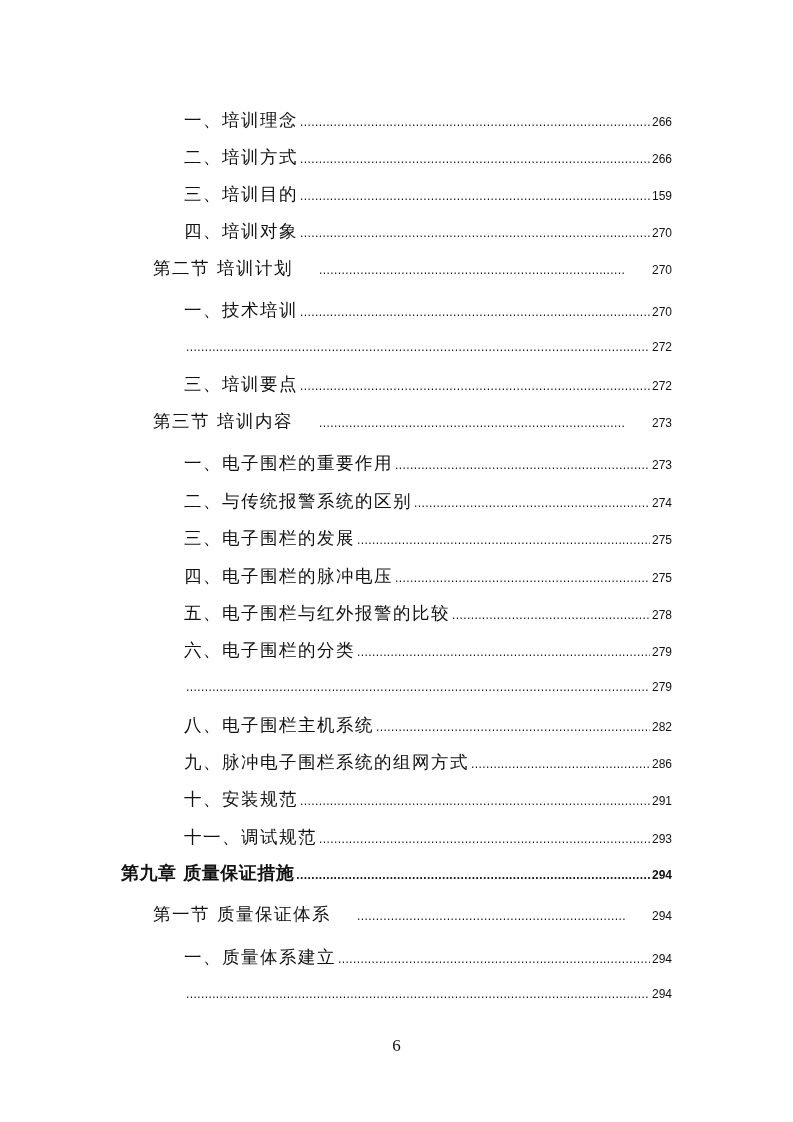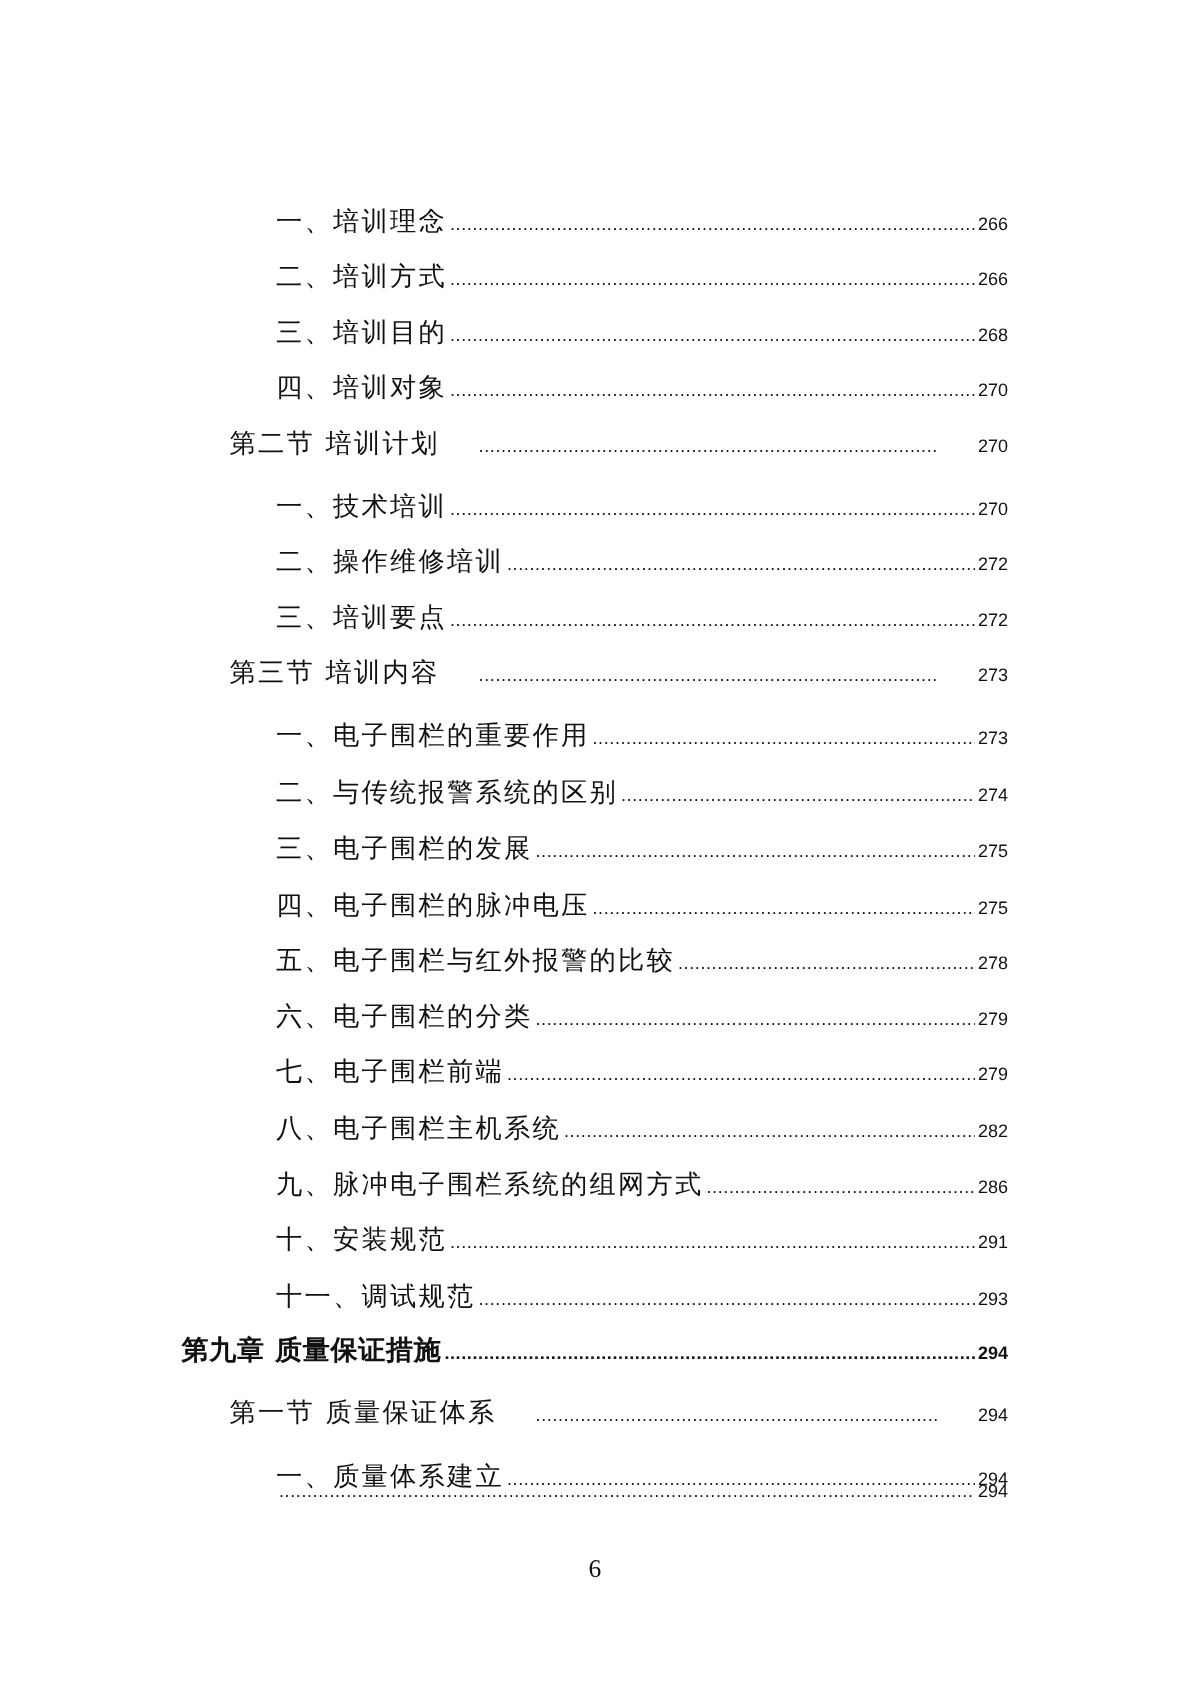--- a/index.html
+++ b/index.html
@@ -40,21 +40,20 @@
     .toc-row.level-section {
       left: 153px;
       gap: 24px;
     }
     .toc-row.level-item {
       left: 184px;
     }
     .toc-title {
       flex: 0 0 auto;
       letter-spacing: 1.5px;
-      margin-top: 28px;
     }
     .toc-row.level-chapter .toc-title {
       letter-spacing: 0.5px;
     }
     .toc-leader {
       flex: 1 1 auto;
       overflow: hidden;
       margin: 0 2px;
       font-family: "Liberation Sans", sans-serif;
       font-size: 12px;
@@ -93,39 +92,38 @@
     <span class="toc-page">266</span>
   </div>
   <div class="toc-row level-item" style="top:145px">
     <span class="toc-title">二、培训方式</span>
     <span class="toc-leader"></span>
     <span class="toc-page">266</span>
   </div>
   <div class="toc-row level-item" style="top:182px">
     <span class="toc-title">三、培训目的</span>
     <span class="toc-leader"></span>
-    <span class="toc-page">268</span>
+    <span class="toc-page">159</span>
   </div>
   <div class="toc-row level-item" style="top:219px">
     <span class="toc-title">四、培训对象</span>
     <span class="toc-leader"></span>
     <span class="toc-page">270</span>
   </div>
   <div class="toc-row level-section" style="top:256px">
     <span class="toc-title">第二节  培训计划</span>
     <span class="toc-leader"></span>
     <span class="toc-page">270</span>
   </div>
   <div class="toc-row level-item" style="top:298px">
     <span class="toc-title">一、技术培训</span>
     <span class="toc-leader"></span>
     <span class="toc-page">270</span>
   </div>
   <div class="toc-row level-item" style="top:335px">
-    <span class="toc-title">二、操作维修培训</span>
     <span class="toc-leader"></span>
     <span class="toc-page">272</span>
   </div>
   <div class="toc-row level-item" style="top:372px">
     <span class="toc-title">三、培训要点</span>
     <span class="toc-leader"></span>
     <span class="toc-page">272</span>
   </div>
   <div class="toc-row level-section" style="top:409px">
     <span class="toc-title">第三节  培训内容</span>
@@ -156,21 +154,20 @@
     <span class="toc-title">五、电子围栏与红外报警的比较</span>
     <span class="toc-leader"></span>
     <span class="toc-page">278</span>
   </div>
   <div class="toc-row level-item" style="top:638px">
     <span class="toc-title">六、电子围栏的分类</span>
     <span class="toc-leader"></span>
     <span class="toc-page">279</span>
   </div>
   <div class="toc-row level-item" style="top:675px">
-    <span class="toc-title">七、电子围栏前端</span>
     <span class="toc-leader"></span>
     <span class="toc-page">279</span>
   </div>
   <div class="toc-row level-item" style="top:713px">
     <span class="toc-title">八、电子围栏主机系统</span>
     <span class="toc-leader"></span>
     <span class="toc-page">282</span>
   </div>
   <div class="toc-row level-item" style="top:750px">
     <span class="toc-title">九、脉冲电子围栏系统的组网方式</span>

